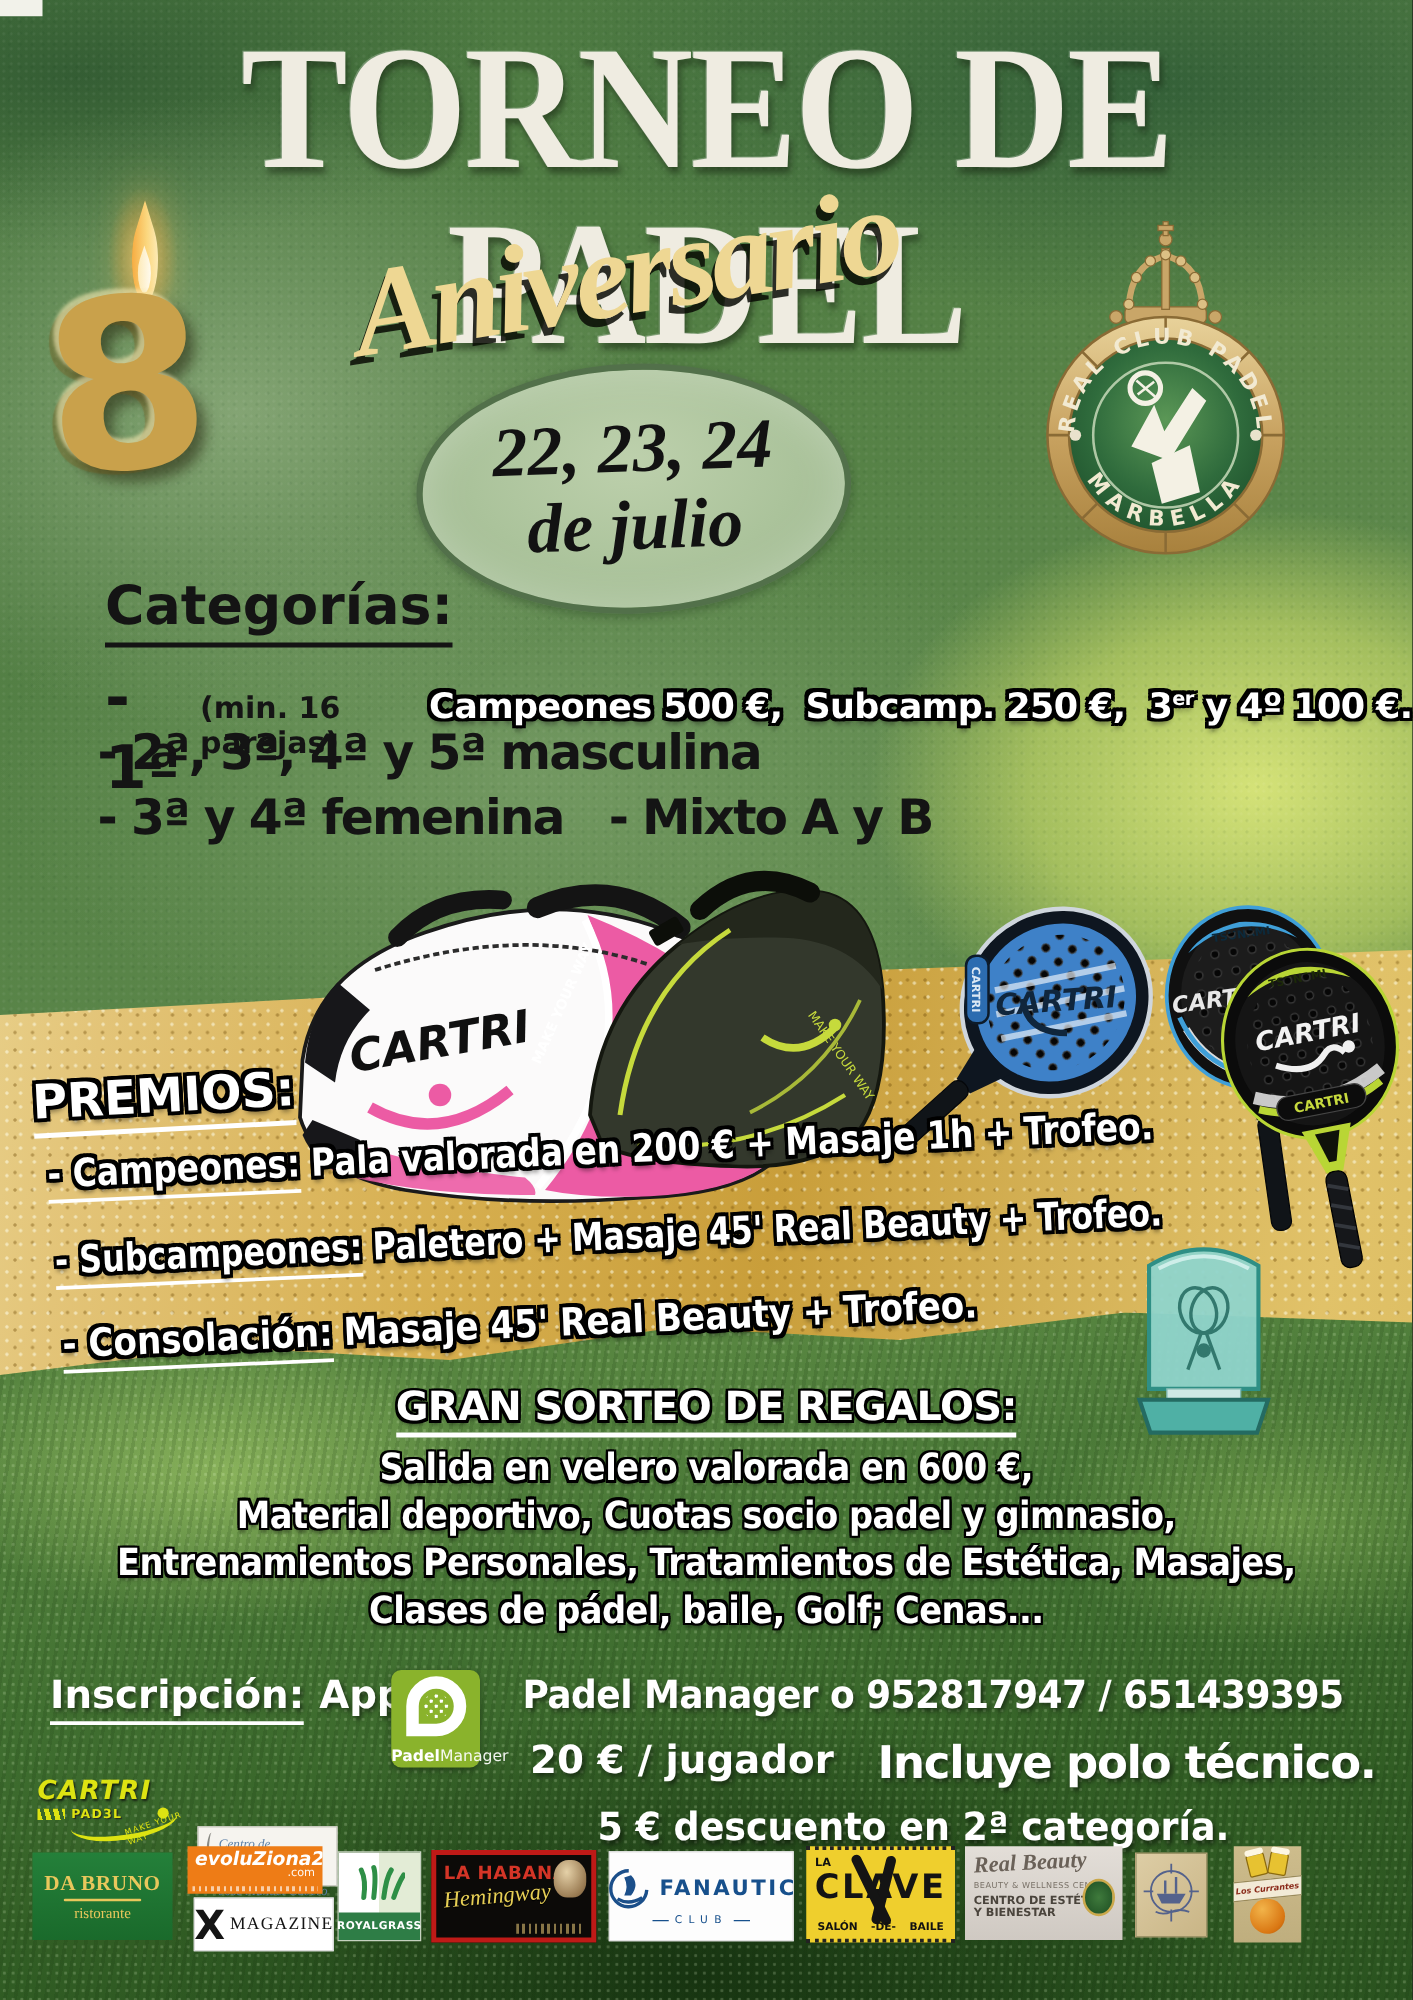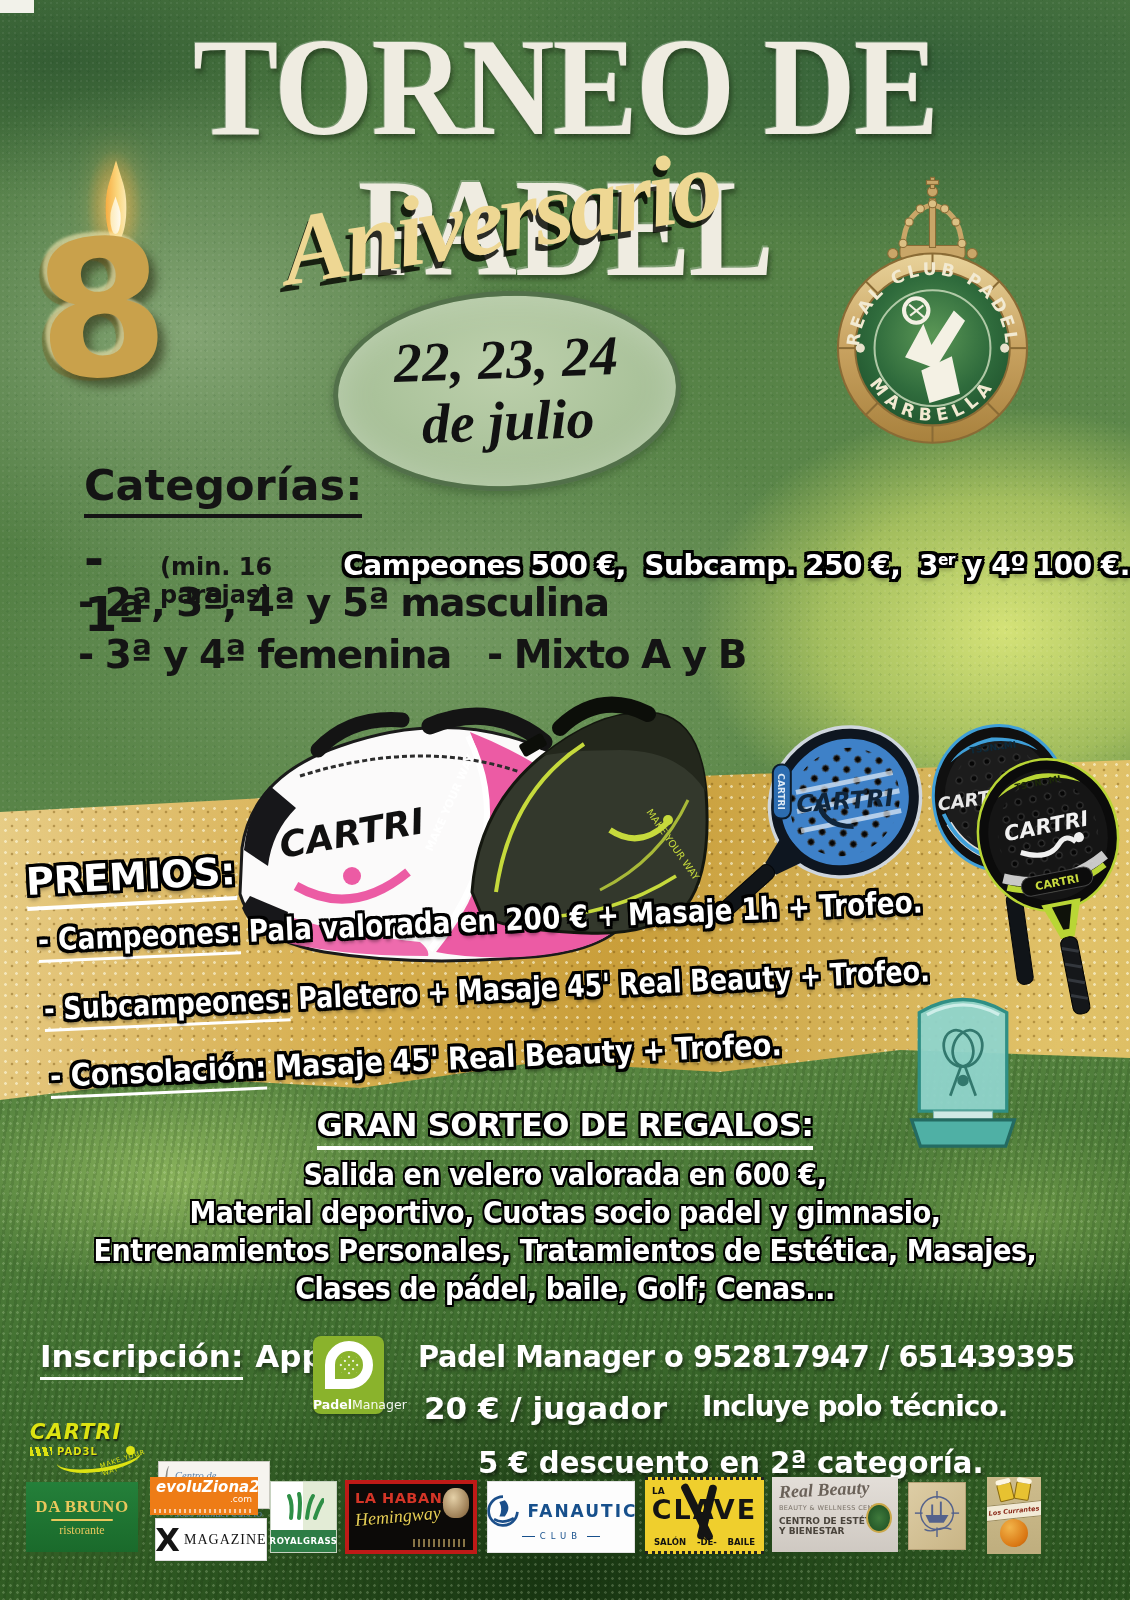--- a/index.html
+++ b/index.html
@@ -102,21 +102,21 @@
     padding-bottom:2px;margin-bottom:6px;letter-spacing:-.5px;}
   .sorteo .sl{font-size:30px;font-weight:800;line-height:38px;letter-spacing:-.5px;
     transform:scaleX(.9);transform-origin:center;}
   
   .insc{z-index:4;color:#fff;font-weight:800;text-shadow:2px 3px 4px rgba(0,0,0,.5);white-space:nowrap;}
   .insc-label{left:40px;top:1338px;font-size:31px;}
   .insc-label .u{border-bottom:3px solid #fff;padding-bottom:3px;}
   .insc-label .app{margin-left:12px;}
   .insc-line1{left:418px;top:1338px;font-size:31px;transform:scaleX(.93);transform-origin:0 50%;letter-spacing:-.5px;}
   .insc-price{left:424px;top:1390px;font-size:31px;}
-  .insc-polo{left:702px;top:1390px;font-size:28px;letter-spacing:-1px;}
+  .insc-polo{left:702px;top:1390px;font-size:36px;letter-spacing:-1px;}
   .insc-disc{left:478px;top:1444px;font-size:31px;transform:scaleX(.94);transform-origin:0 50%;}
   
   .pm-logo{left:313px;top:1336px;width:71px;height:78px;background:#8ab32c;border-radius:8px;z-index:4;
     box-shadow:0 2px 5px rgba(0,0,0,.35);}
   .pm-drop{position:absolute;left:50%;top:5px;margin-left:-24px;width:48px;height:48px;
     border:10px solid #fff;border-radius:50% 50% 50% 0;box-sizing:border-box;}
   .pm-dots{position:absolute;inset:1px;border-radius:50%;overflow:hidden;
     background:radial-gradient(#fff 1.5px, transparent 1.8px);background-size:7px 7px;
     background-position:center;transform:rotate(45deg) scale(.82);}
   .pm-text{position:absolute;bottom:3px;width:100%;text-align:center;font-size:12.5px;color:#fff;line-height:1;}

